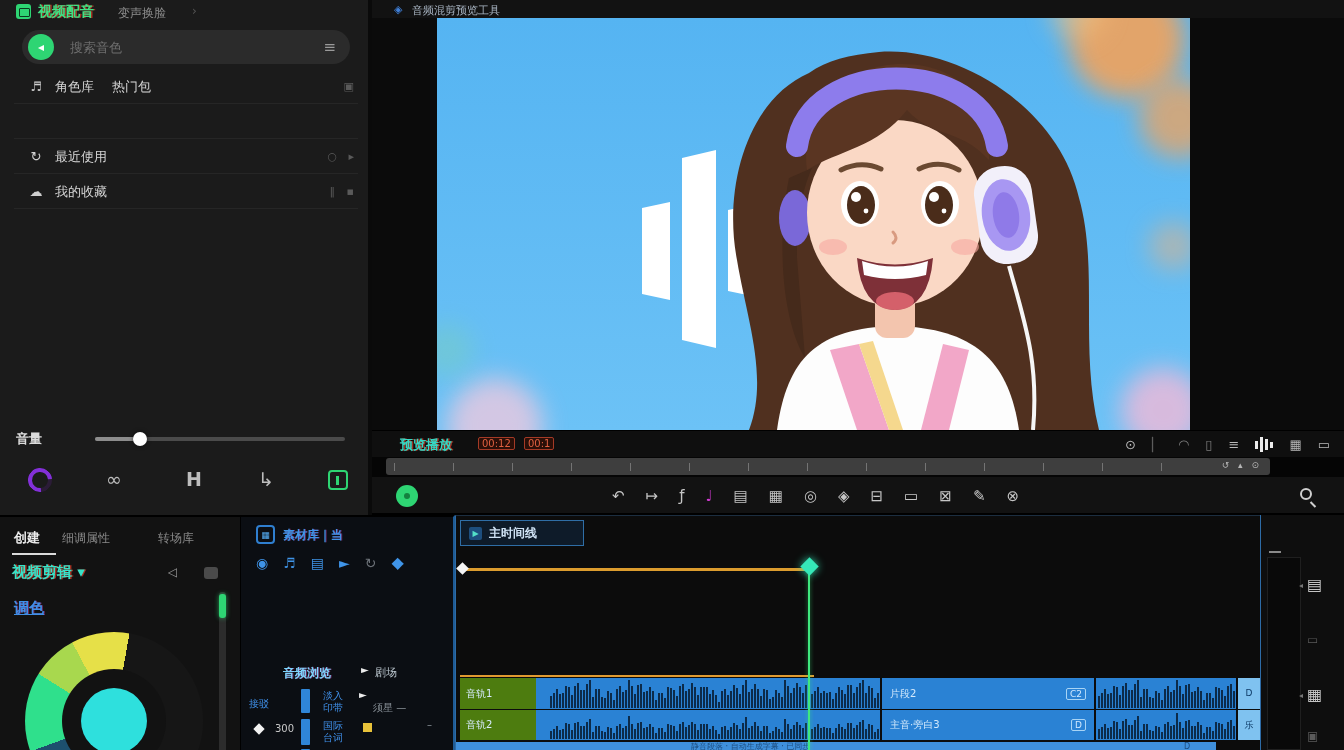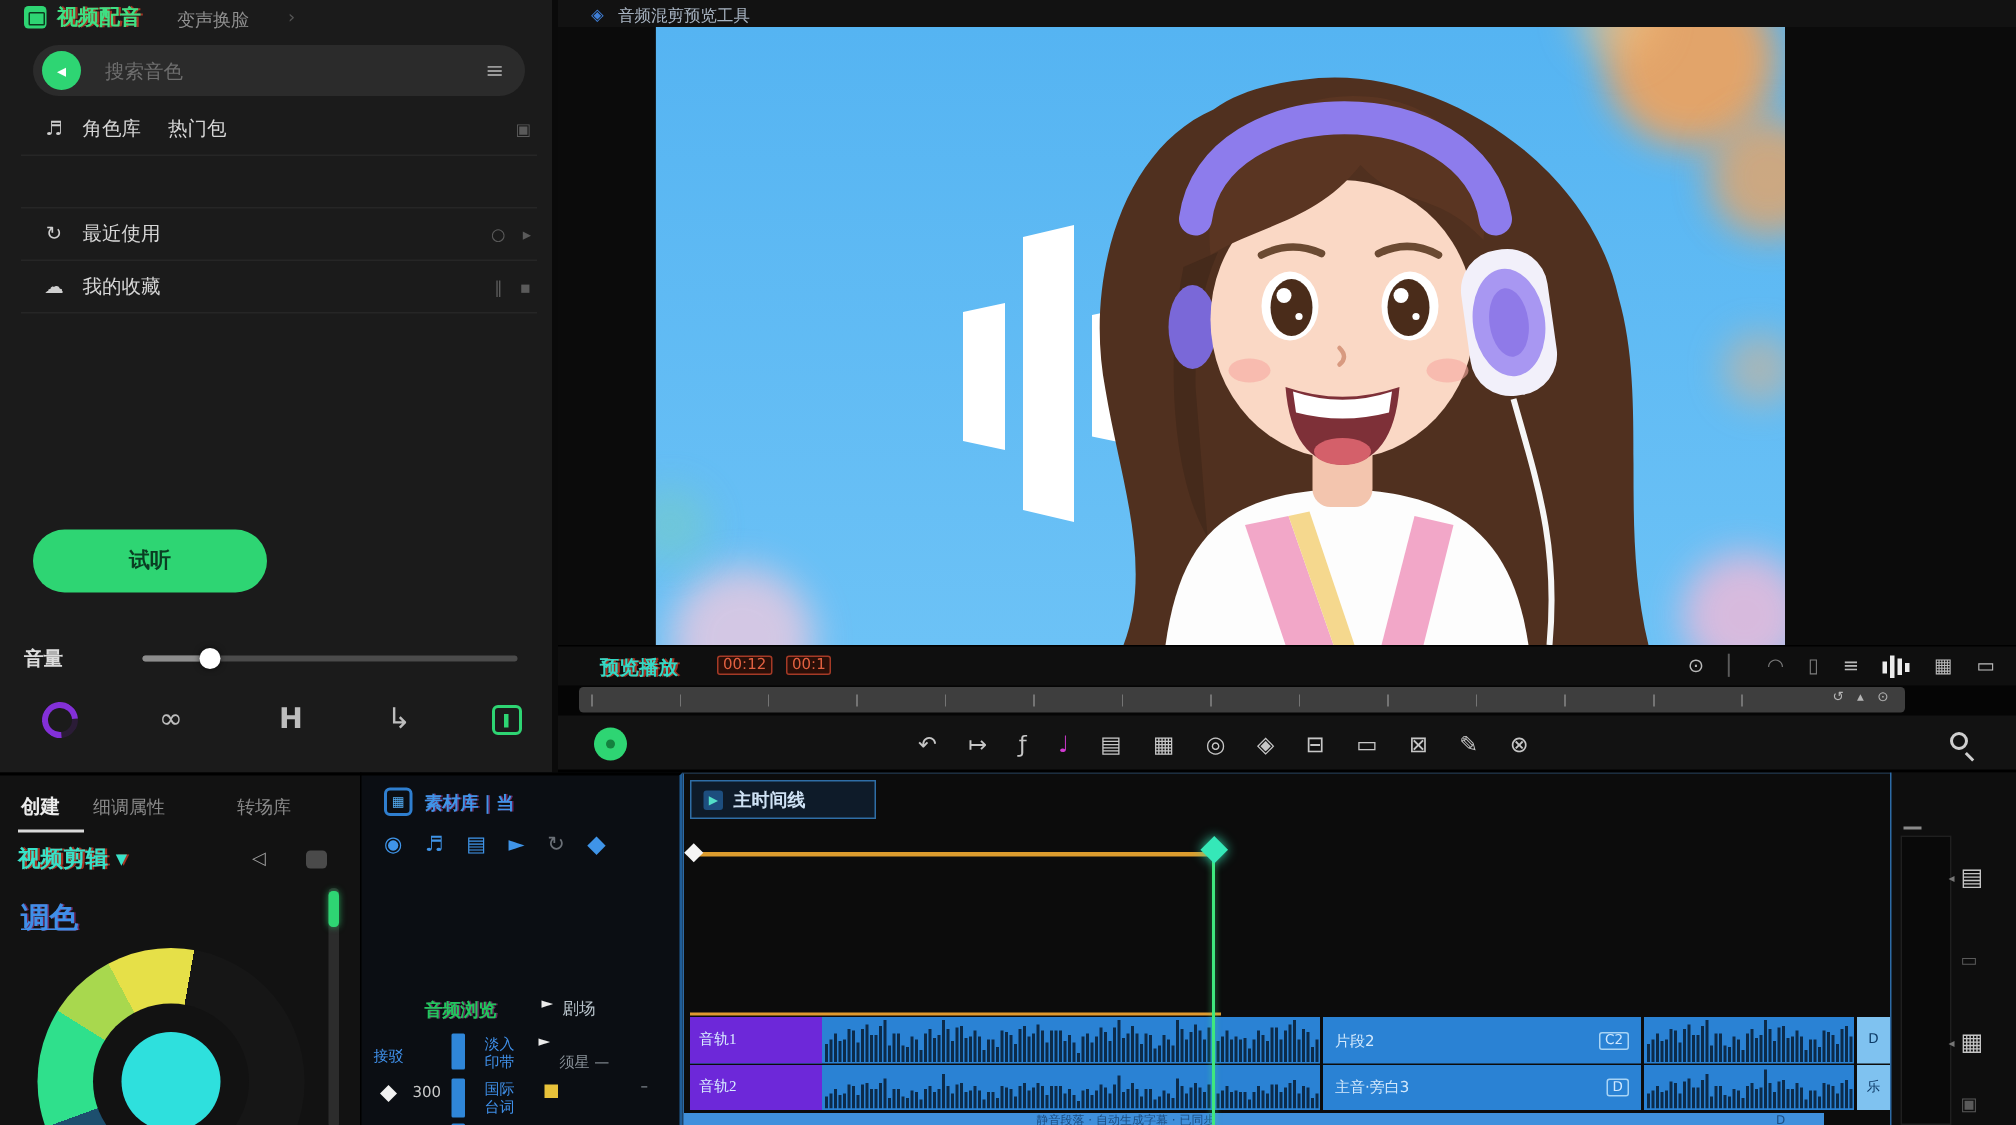--- a/index.html
+++ b/index.html
@@ -70,35 +70,35 @@
 
   
   #panel-clip{left:0;top:515px;width:240px;height:235px;background:#121212;border-top:2px solid #000;}
   .cp-tab1{left:14px;top:12px;font-size:13px;font-weight:bold;color:#ececec;}
   .cp-tab2{left:62px;top:13px;font-size:12px;color:#8a8a8a;}
   .cp-tab3{left:158px;top:13px;font-size:12px;color:#8a8a8a;}
   .cp-under{left:12px;top:36px;width:44px;height:2px;background:#dadada;}
   .cp-clip{left:12px;top:46px;font-size:15px;font-weight:bold;color:#38e2c8;}
   .cp-spk{left:168px;top:48px;font-size:12px;color:#9a9a9a;}
   .cp-gsq{left:204px;top:50px;width:14px;height:12px;background:#4a4a4a;border-radius:3px;}
-  .cp-color{left:14px;top:82px;font-size:19px;font-weight:bold;color:#3f8fe8;text-decoration:underline;}
+  .cp-color{left:14px;top:82px;font-size:15px;font-weight:bold;color:#3f8fe8;text-decoration:underline;}
   .wheel{left:25px;top:115px;width:178px;height:178px;border-radius:50%;
     background:conic-gradient(from 0deg,#e6e048 0deg 10deg,#161616 10deg 128deg,#b57be8 128deg 176deg,#182029 176deg 192deg,#1d4f6e 192deg 250deg,#2fe08c 250deg 302deg,#a8d84e 302deg 332deg,#e6e048 332deg 360deg);}
   .wheel-hole{left:62px;top:152px;width:104px;height:104px;border-radius:50%;background:#121212;}
   .wheel-core{left:81px;top:171px;width:66px;height:66px;border-radius:50%;background:#2ee0dd;}
   .vslider{left:219px;top:75px;width:7px;height:160px;background:#2c2c2c;border-radius:3px;}
   .vthumb{left:219px;top:77px;width:7px;height:24px;background:#2ed573;border-radius:3px;box-shadow:0 0 5px rgba(46,213,115,.7);}
 
   
   #panel-media{left:240px;top:515px;width:215px;height:235px;background:#0b0e13;border-top:2px solid #000;border-right:2px solid #1f5c96;border-left:1px solid #000;}
   .mp-icon{left:15px;top:8px;width:19px;height:19px;border:2px solid #2f7fd0;border-radius:4px;color:#55aef5;font-size:9px;text-align:center;line-height:16px;}
   .mp-title{left:42px;top:10px;font-size:12px;font-weight:bold;color:#3f94e8;}
   .mp-icons{left:15px;top:36px;display:flex;gap:15px;font-size:14px;color:#3f94e8;align-items:center;}
   .mp-icons .dim{color:#6b7077;}
-  .mp-browse{left:42px;top:148px;font-size:12px;font-weight:bold;color:#22c55e;}
+  .mp-browse{left:42px;top:148px;font-size:12px;font-weight:bold;color:#7dd3fc;}
   .mp-plane{left:120px;top:147px;font-size:10px;color:#ececec;}
   .mp-theater{left:134px;top:148px;font-size:11px;color:#b9c4cc;}
   .mp-s{font-size:10px;color:#3f8fe8;}
   .mp-g{font-size:10px;color:#8a9299;}
   .mp-bar{width:9px;background:#2f86d8;border-radius:1px;}
   .mp-y{width:9px;height:9px;background:#e8c23a;}
   .mp-diamond{width:8px;height:8px;background:#f2f2f2;transform:rotate(45deg);}
 
   
   #timeline{left:455px;top:515px;width:805px;height:235px;background:#0c0c0c;border-top:1px solid #1c2e40;border-left:1px solid #2d6ba6;}
@@ -114,21 +114,21 @@
   .pdiamond{left:347px;top:44px;width:13px;height:13px;background:#35e8b8;transform:rotate(45deg);box-shadow:0 0 8px rgba(53,232,184,.9);z-index:6;}
   .playline{left:352px;top:50px;width:2px;height:185px;background:#3fe87e;z-index:5;box-shadow:0 0 4px rgba(63,232,126,.6);}
   .trk-sub{left:4px;top:138px;width:774px;height:21px;background:#b688e4;}
   .trk-sub .seam{position:absolute;left:352px;top:0;width:2px;height:21px;background:#9a6cc8;}
   .sub-a{position:absolute;left:8px;top:4px;font-size:10px;font-weight:bold;color:#2e2a6e;}
   .sub-p{position:absolute;left:186px;top:4px;font-size:10px;color:#f0eafa;}
   .sub-b{position:absolute;left:420px;top:4px;font-size:10px;font-weight:bold;color:#3a2f80;}
   .ouline{left:4px;top:159px;width:354px;height:2px;background:#e09a30;}
   .trk{height:31px;}
   .seg{position:absolute;top:0;height:100%;background:#2a82d4;overflow:hidden;}
-  .chip{position:absolute;left:0;top:0;width:88px;height:100%;background:#6d28d9;color:#d8ecff;font-size:10px;line-height:31px;padding-left:6px;font-family:Liberation Serif, serif;}
+  .chip{position:absolute;left:0;top:0;width:76px;height:100%;background:#4d7c0f;color:#d8ecff;font-size:10px;line-height:31px;padding-left:6px;}
   .seg .tx{position:absolute;left:8px;top:50%;transform:translateY(-50%);font-size:10px;color:#d3e9fc;}
   .mchip{position:absolute;right:8px;top:50%;transform:translateY(-50%);font-size:9px;color:#cfe8ff;border:1px solid #a8d4f5;padding:0 3px;border-radius:2px;}
   .lseg{background:#7fc2f0;color:#0d3a66;font-size:9px;text-align:center;}
   .wave{position:absolute;left:90px;right:0;bottom:1px;top:1px;display:flex;align-items:flex-end;overflow:hidden;}
   .wave.full{left:2px;}
   .wave i{display:block;flex:0 0 2px;margin-right:1px;background:#0c2b4a;}
   .statusbar{left:0px;top:226px;width:760px;height:9px;background:#3f90dc;}
   .statusbar .stx{position:absolute;left:235px;top:0;font-size:8px;line-height:9px;color:#1c4d80;}
   .statusbar .sbd{position:absolute;left:728px;top:0;font-size:8px;line-height:9px;color:#1c4d80;}
 
@@ -171,21 +171,20 @@
       <span class="rt">○ ▸</span>
     </div>
     <div class="abs vdiv" style="top:173px"></div>
     <div class="abs vrow" style="top:177px">
       <span class="ic">☁</span>
       <span class="lb">我的收藏</span>
       <span class="rt">‖ ▪</span>
     </div>
     <div class="abs vdiv" style="top:208px"></div>
 
-    <div class="abs btn primary">试听</div>
 
     <div class="abs sl-label">音量</div>
     <div class="abs sl-track"></div>
     <div class="abs sl-fill"></div>
     <div class="abs sl-thumb"></div>
 
     <div class="abs spinner"></div>
     <div class="abs tool-g" style="left:106px">∞</div>
     <div class="abs tool-g" style="left:186px;font-weight:bold">H</div>
     <div class="abs tool-g" style="left:258px">↳</div>

